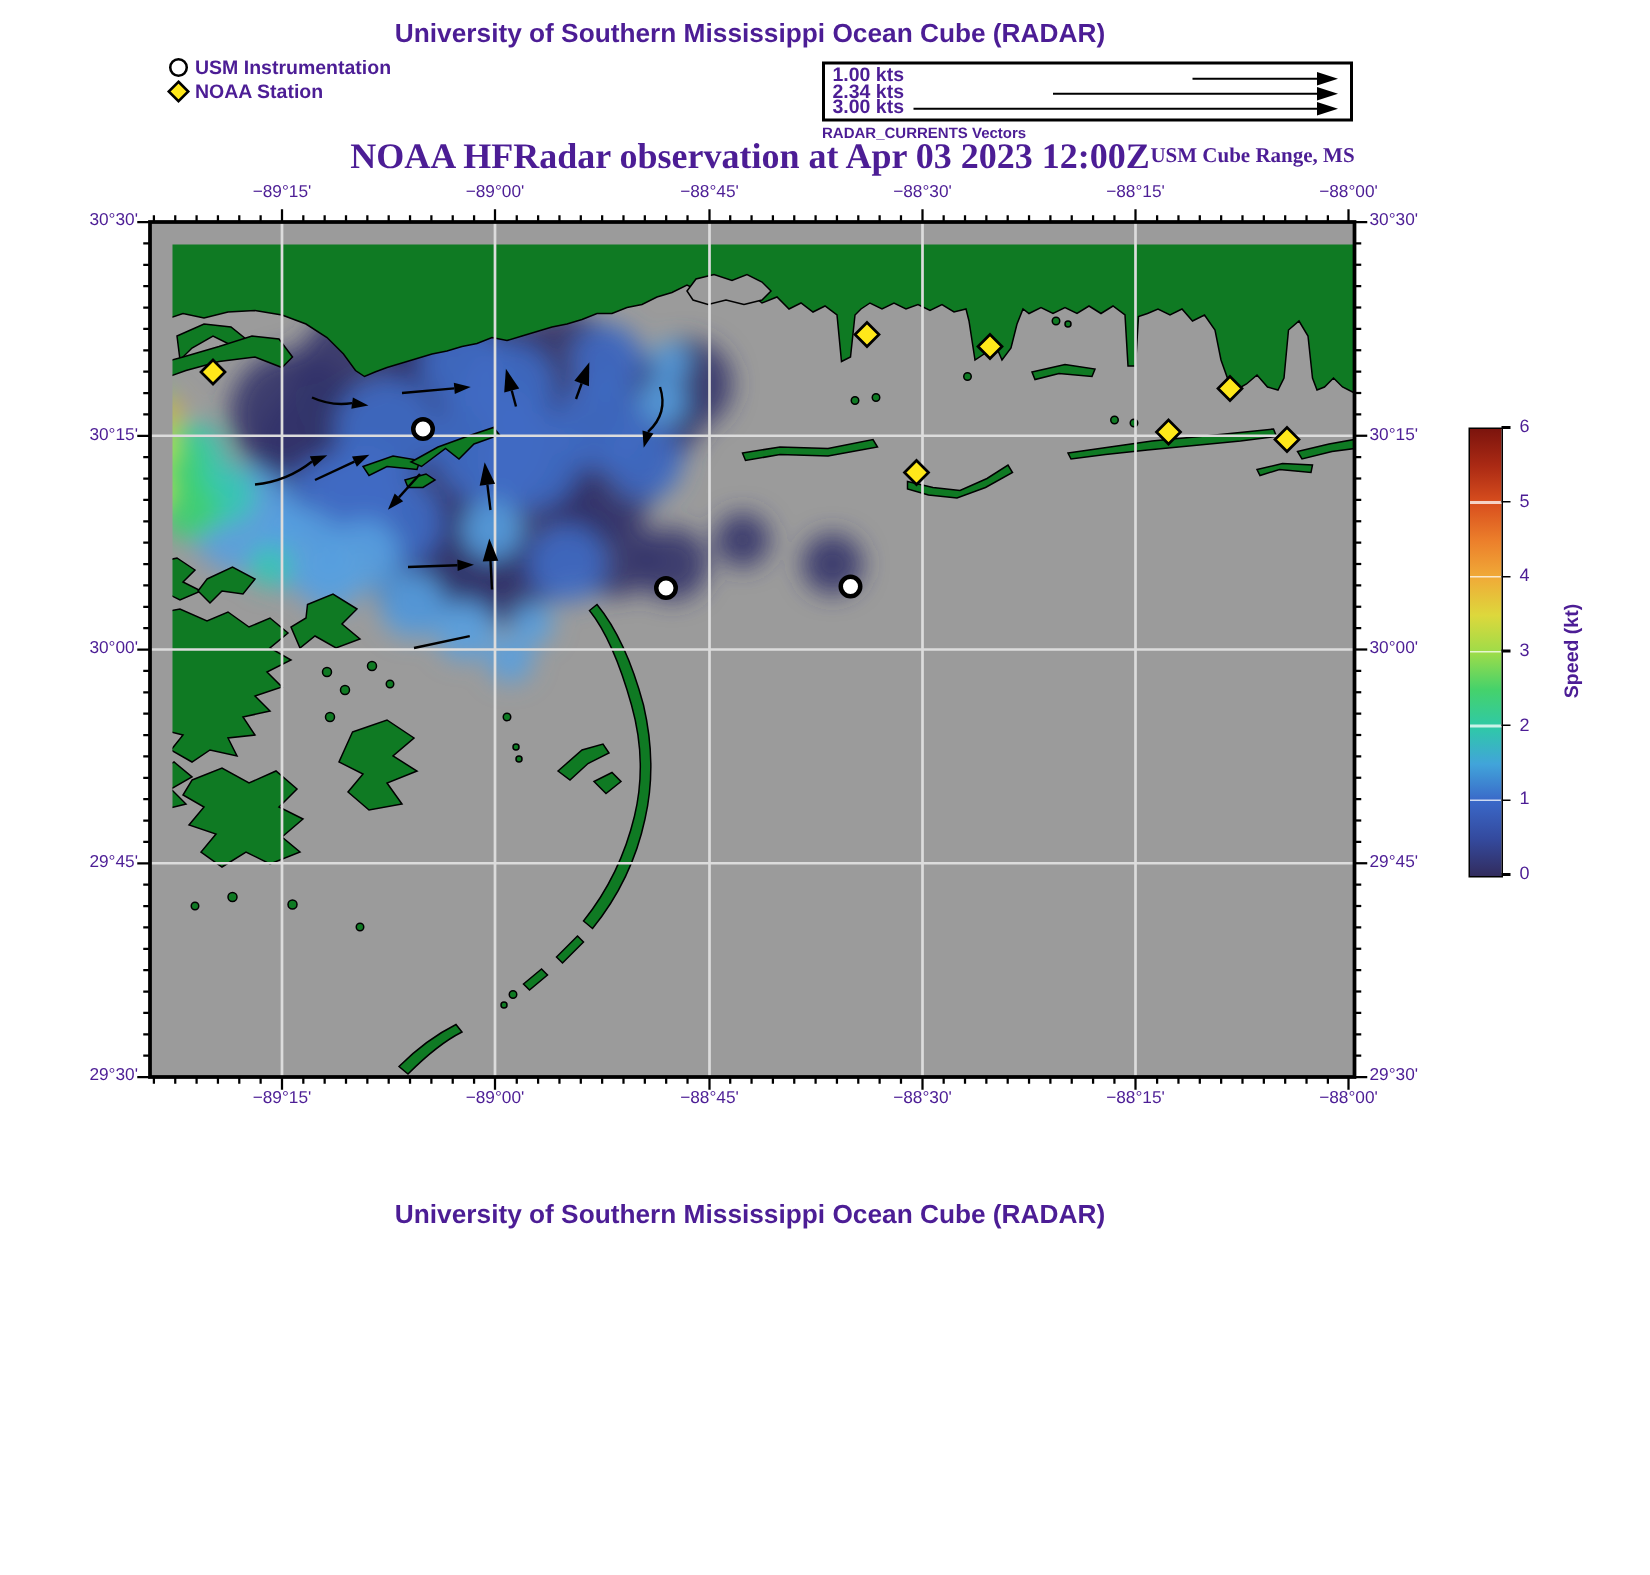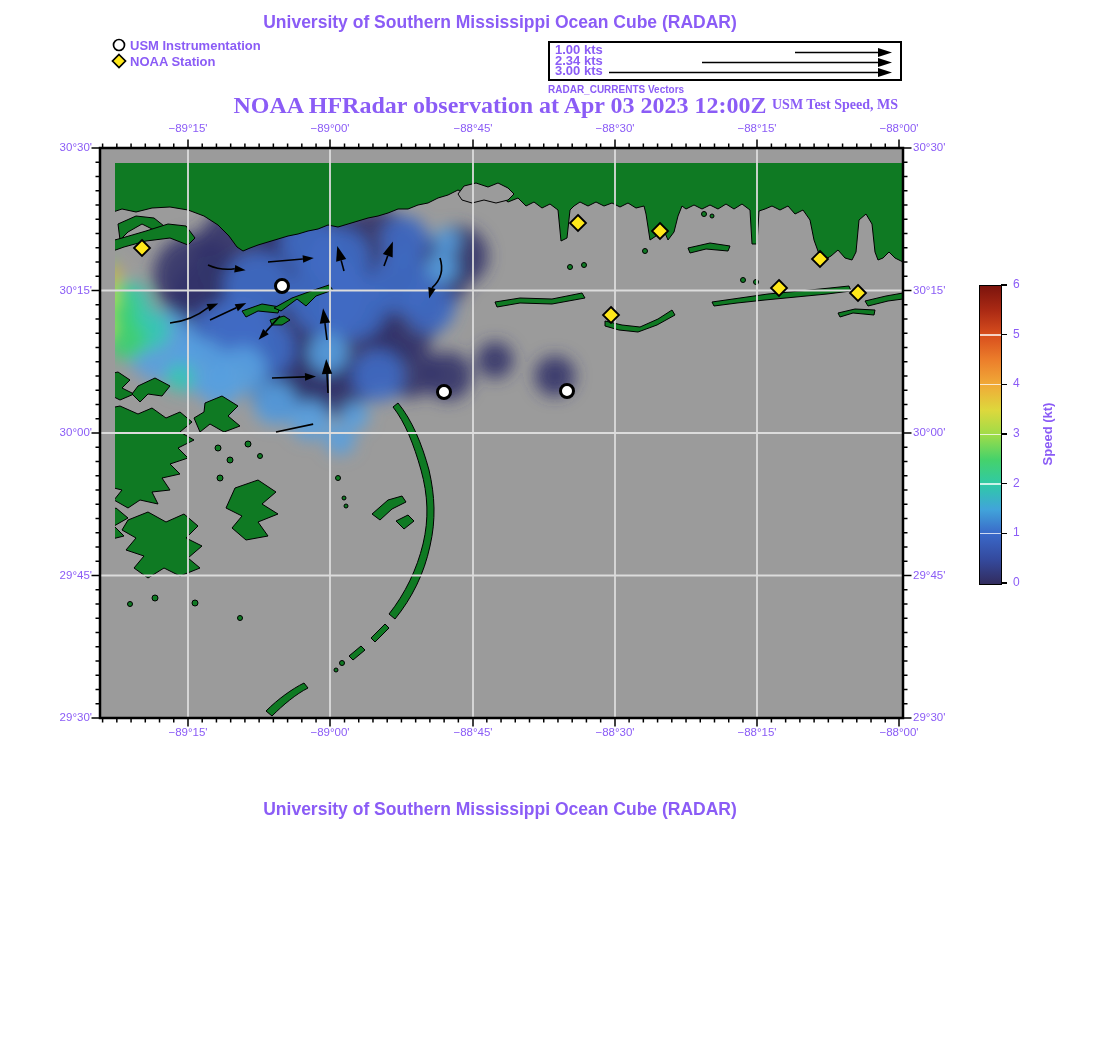--- a/index.html
+++ b/index.html
@@ -1,46 +1,46 @@
 <!DOCTYPE html>
 <html><head>
 <meta charset="utf-8">
 <style>
   html,body{margin:0;padding:0;background:#ffffff;}
   #plot{position:relative;width:1100px;height:1050px;background:#ffffff;overflow:hidden;
-        font-family:"Liberation Sans","DejaVu Sans",sans-serif;color:#8b5cf6;}
+        font-family:"Liberation Sans","DejaVu Sans",sans-serif;color:#4c1d95;}
   .sans-bold{font-weight:bold;font-family:"Liberation Sans","DejaVu Sans",sans-serif;}
   .serif-bold{font-weight:bold;font-family:"Liberation Serif","DejaVu Serif",serif;}
   .abs{position:absolute;}
   #top-title{top:12px;left:0;width:1000px;text-align:center;font-size:17.5px;}
   #bottom-title{top:799px;left:0;width:1000px;text-align:center;font-size:17.5px;}
   #subtitle{top:92px;left:0;width:1000px;text-align:center;font-size:24px;}
   #range-label{top:97px;left:760px;width:150px;text-align:center;font-size:14px;}
-  .legend-row{left:111px;height:16px;display:flex;align-items:center;gap:3px;}
+  .legend-row{left:111px;height:16px;display:flex;gap:3px;}
   .legend-label{font-size:13px;font-weight:bold;white-space:nowrap;}
   #scale-box{left:548px;top:41px;width:350px;height:36px;border:2.5px solid #000;background:#fff;}
   #scale-text{position:absolute;left:5px;top:2px;font-size:13px;font-weight:bold;line-height:10.5px;}
   #scale-caption{left:548px;top:84px;font-size:10px;font-weight:bold;}
   .xlab{width:90px;text-align:center;font-size:11.5px;}
   .ylab{width:60px;font-size:11.5px;}
   #cbar{left:979px;top:285px;width:21px;height:298px;border:1.5px solid #000;}
   .cbar-line{position:absolute;left:0;width:100%;height:1.5px;background:rgba(255,255,255,0.75);}
   .cbar-tick{position:absolute;width:6px;height:1.5px;background:#000;}
   .cbar-num{position:absolute;font-size:12px;}
   #cbar-label{left:1040px;top:504px;width:140px;height:16px;transform:rotate(-90deg);
               transform-origin:0 0;text-align:center;font-size:13px;font-weight:bold;}
 </style>
 </head>
 <body>
 
 <div id="plot">
 
   <div class="abs sans-bold" id="top-title">University of Southern Mississippi Ocean Cube (RADAR)</div>
   <div class="abs serif-bold" id="subtitle">NOAA HFRadar observation at Apr 03 2023 12:00Z</div>
-  <div class="abs serif-bold" id="range-label">USM Test Speed, MS</div>
+  <div class="abs serif-bold" id="range-label">USM Cube Range, MS</div>
   <div class="abs sans-bold" id="bottom-title">University of Southern Mississippi Ocean Cube (RADAR)</div>
 
   <div class="abs legend-row" style="top:37px;">
     <svg width="16" height="16">
       <circle cx="8" cy="8" r="5.5" fill="#ffffff" stroke="#000" stroke-width="1.7"></circle>
     </svg>
     <span class="legend-label">USM Instrumentation</span>
   </div>
   <div class="abs legend-row" style="top:53px;">
     <svg width="16" height="16">

